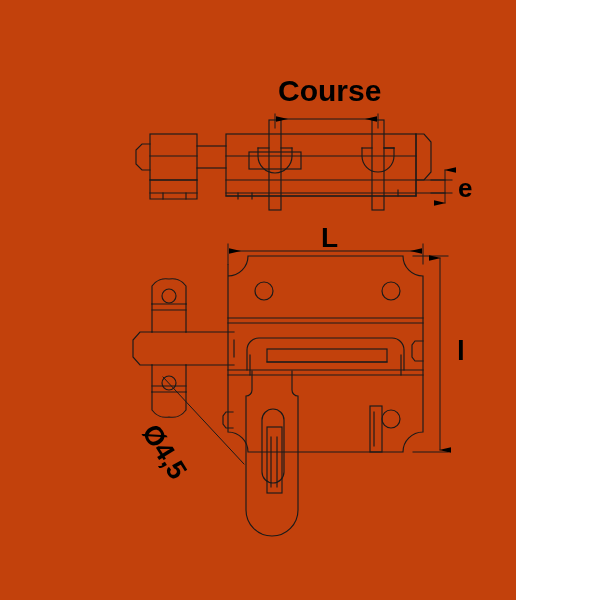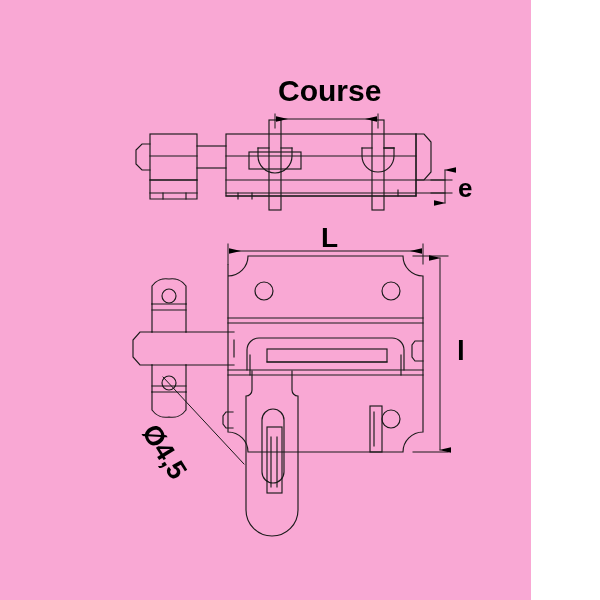--- a/index.html
+++ b/index.html
@@ -4,24 +4,23 @@
 <style>
   html, body {
     margin: 0;
     padding: 0;
     background: #ffffff;
   }
   #page {
     position: relative;
     width: 516px;
     height: 600px;
-    background: #f9a8d4;
+    background: #c2410c;
     overflow: hidden;
     font-family: "Liberation Sans", sans-serif;
-    padding-left: 15px;
   }
   #drawing {
     position: absolute;
     left: 0;
     top: 0;
     width: 600px;
     height: 600px;
   }
   .lbl {
     position: absolute;

